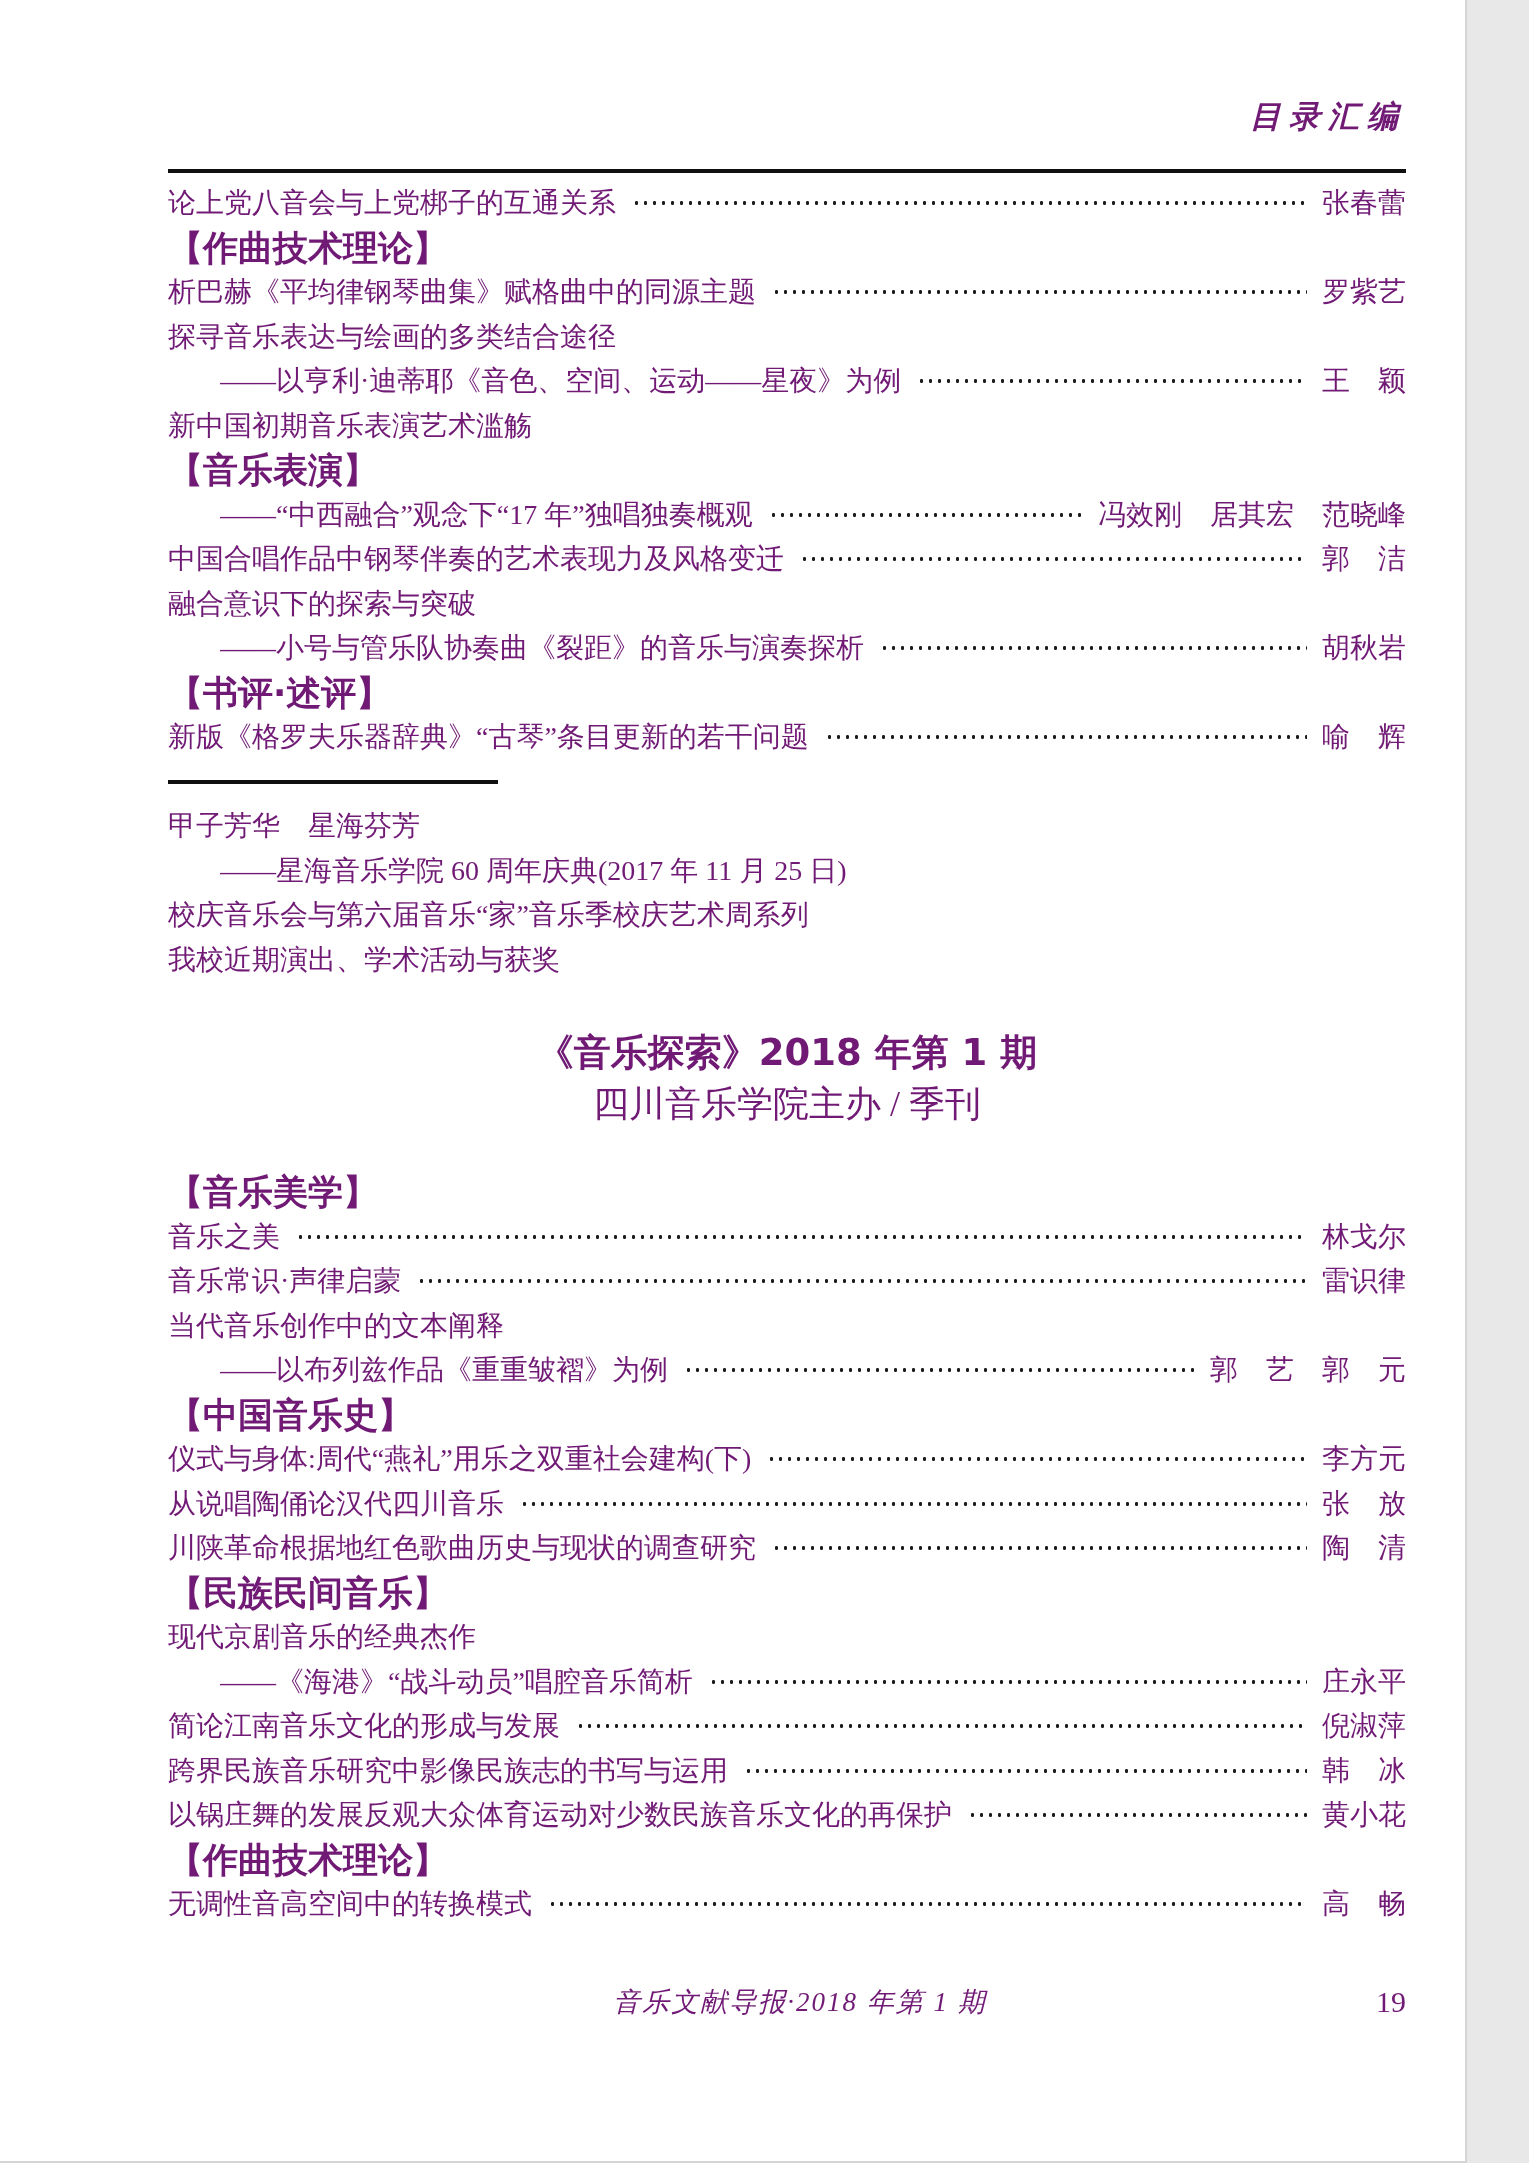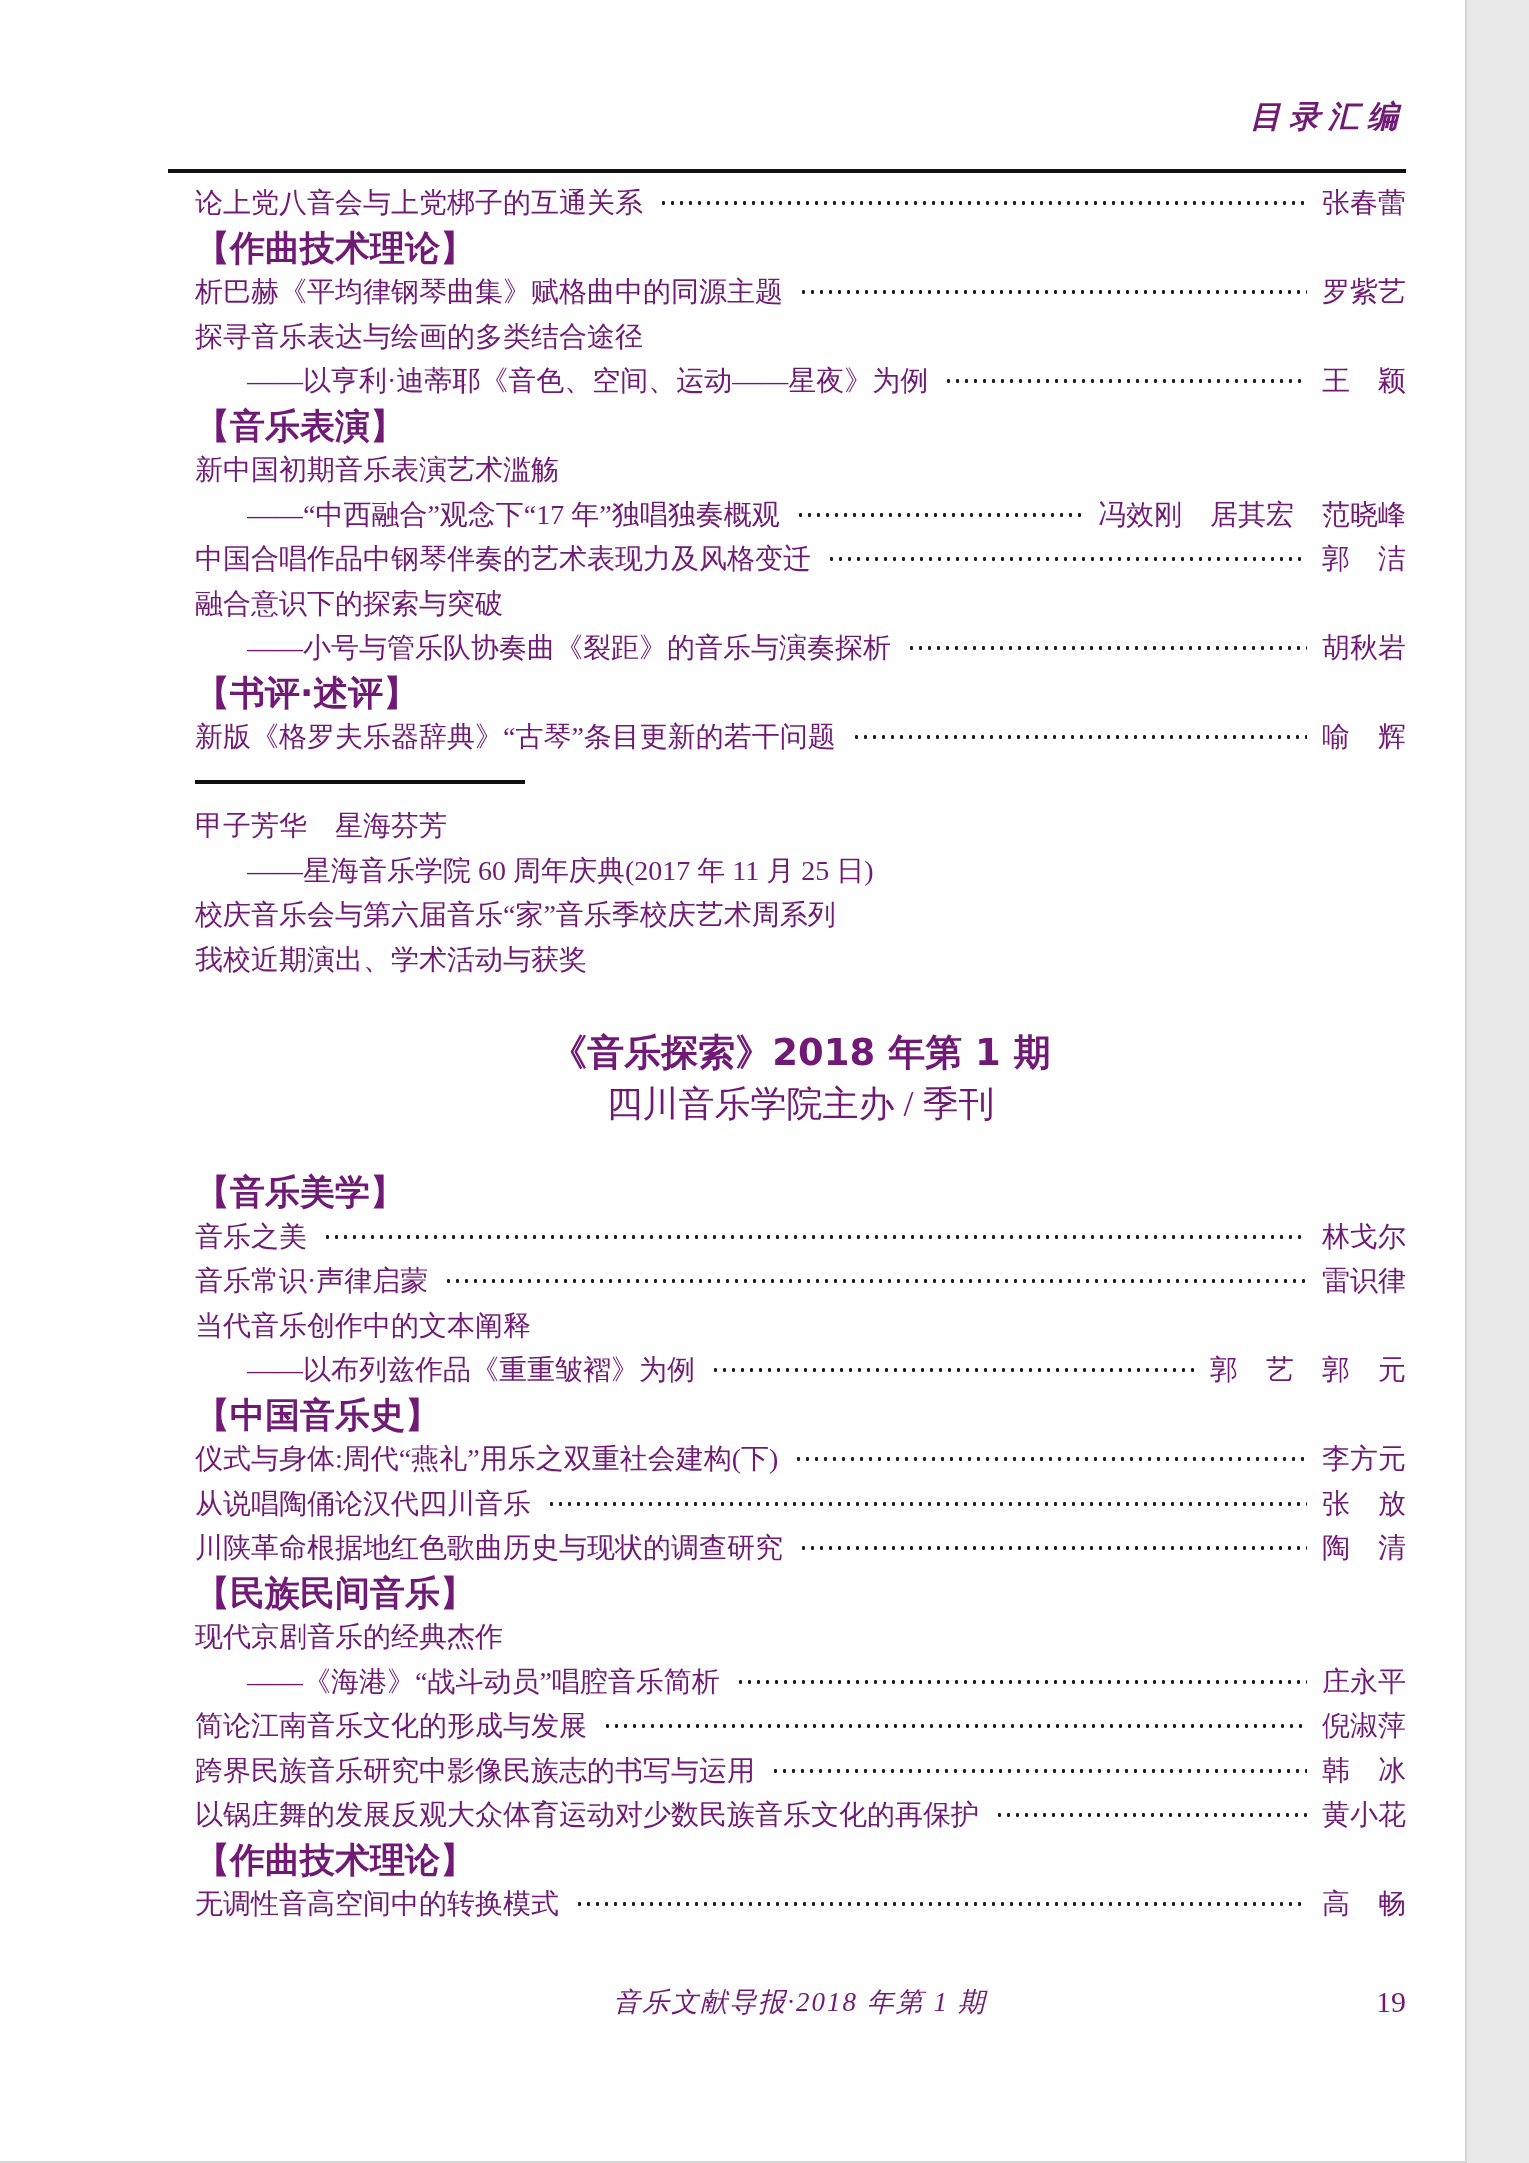--- a/index.html
+++ b/index.html
@@ -25,21 +25,20 @@
     background:#101010;
   }
   #toc{
     position:absolute;top:181px;left:168px;width:1238px;
   }
   .row{
     display:flex;align-items:center;
     height:44.5px;
     font-size:28px;line-height:44.5px;
     white-space:nowrap;
-    margin-left:27px;
   }
   .row .t{white-space:nowrap;flex:0 1 auto;overflow:hidden;}
   .row.indent{padding-left:52px;}
   .row.section .t{
     font-family:"DejaVu Sans","Liberation Sans",sans-serif;
     font-weight:bold;font-size:35px;
   }
   .leader{
     flex:1 1 20px;
     align-self:stretch;
@@ -104,25 +103,25 @@
         <span class="authors">罗紫艺</span>
       </div>
       <div class="row">
         <span class="t">探寻音乐表达与绘画的多类结合途径</span>
       </div>
       <div class="row indent">
         <span class="t">——以亨利·迪蒂耶《音色、空间、运动——星夜》为例</span>
         <span class="leader"></span>
         <span class="authors">王　颖</span>
       </div>
+      <div class="row">
+        <span class="t">新中国初期音乐表演艺术滥觞</span>
+      </div>
       <div class="row section">
         <span class="t">【音乐表演】</span>
-      </div>
-      <div class="row">
-        <span class="t">新中国初期音乐表演艺术滥觞</span>
       </div>
       <div class="row indent">
         <span class="t">——“中西融合”观念下“17 年”独唱独奏概观</span>
         <span class="leader"></span>
         <span class="authors">冯效刚　居其宏　范晓峰</span>
       </div>
       <div class="row">
         <span class="t">中国合唱作品中钢琴伴奏的艺术表现力及风格变迁</span>
         <span class="leader"></span>
         <span class="authors">郭　洁</span>

